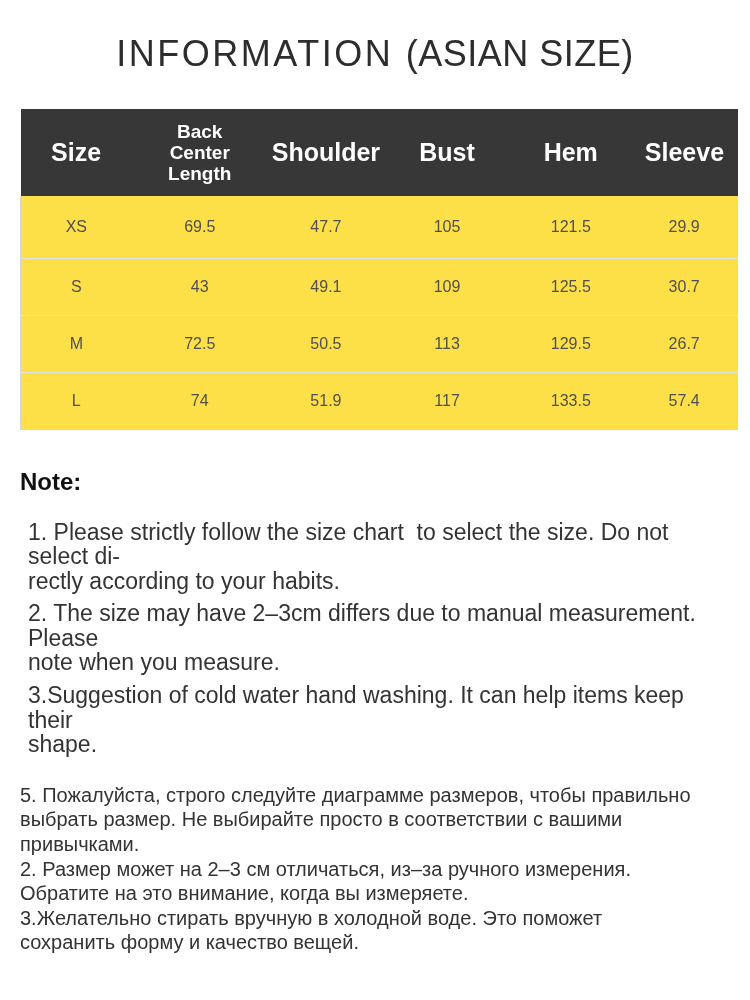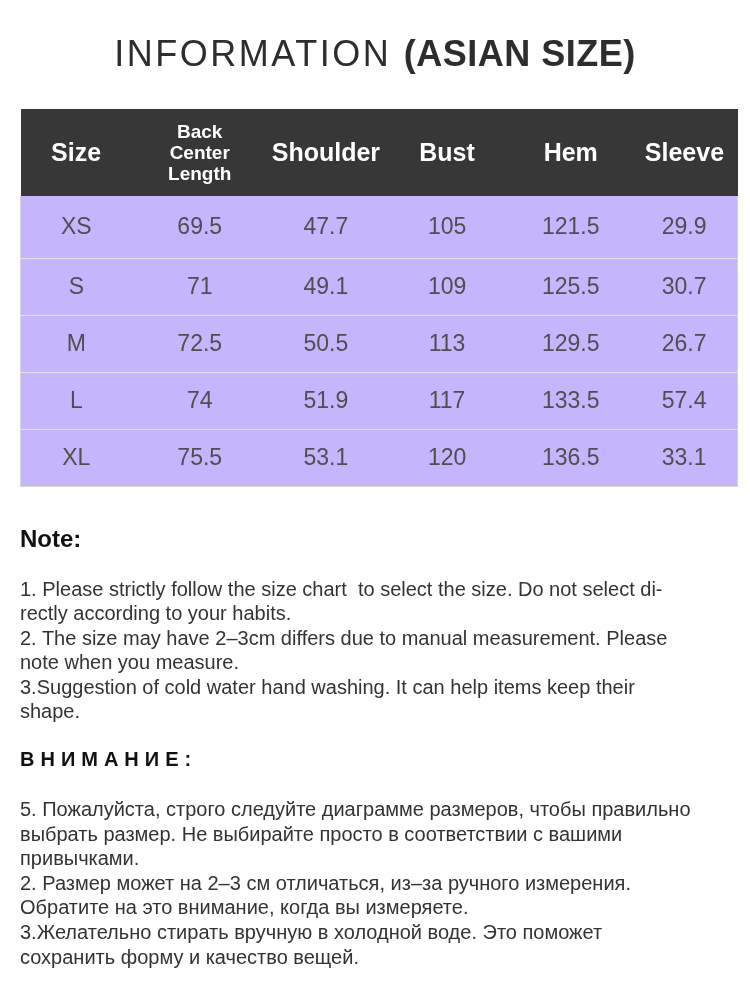--- a/index.html
+++ b/index.html
@@ -23,21 +23,21 @@
   
   .title {
     padding-top: 36px;
     text-align: center;
     font-size: 36px;
     line-height: 1;
     color: #2d2d2d;
     white-space: nowrap;
   }
   .title .light { font-weight: normal; letter-spacing: 2.5px; }
-  .title .bold  { font-weight: bold;   letter-spacing: 0.5px; }
+  .title .bold  { font-weight: normal;   letter-spacing: 0.5px; }
 
   
   .size-table {
     width: 718px;
     margin: 37px 20px 0 20px;
     border-collapse: collapse;
     table-layout: fixed;
   }
   .size-table thead th {
     background: var(--header-bg);
@@ -51,42 +51,42 @@
   }
   .size-table thead th.small {
     font-size: 19px;
     line-height: 21px;
     padding: 12px 22px;
   }
   .size-table tbody td {
     height: 57px;
     text-align: center;
     vertical-align: middle;
-    font-size: 23px;
+    font-size: 16px;
     color: var(--cell-text);
     border-bottom: 1px solid var(--divider);
-    background: #c4b5fd;
+    background: #fde047;
   }
   .size-table tbody td:first-child  { border-left: 1px solid var(--border); }
   .size-table tbody td:last-child   { border-right: 1px solid var(--border); }
   .size-table tbody tr:first-child td { height: 62px; }
   .size-table tbody tr:last-child td  { border-bottom: 1px solid var(--border); }
 
   
   .text-block { margin: 0 20px; color: var(--text); }
   .note-heading {
     margin-top: 38px;
     font-size: 24px;
     font-weight: bold;
     color: var(--heading-text);
   }
   .note-text { margin-top: 24px; }
   .note-text p {
-    margin: 0;
-    font-size: 20px;
+    margin: 8px;
+    font-size: 23px;
     line-height: 24.6px;
     white-space: pre-wrap;
   }
   .attention-heading {
     margin-top: 24px;
     font-size: 20px;
     font-weight: bold;
     letter-spacing: 6px;
     color: var(--heading-text);
   }
@@ -130,21 +130,21 @@
         <tr>
           <td>XS</td>
           <td>69.5</td>
           <td>47.7</td>
           <td>105</td>
           <td>121.5</td>
           <td>29.9</td>
         </tr>
         <tr>
           <td>S</td>
-          <td>71</td>
+          <td>43</td>
           <td>49.1</td>
           <td>109</td>
           <td>125.5</td>
           <td>30.7</td>
         </tr>
         <tr>
           <td>M</td>
           <td>72.5</td>
           <td>50.5</td>
           <td>113</td>
@@ -152,43 +152,34 @@
           <td>26.7</td>
         </tr>
         <tr>
           <td>L</td>
           <td>74</td>
           <td>51.9</td>
           <td>117</td>
           <td>133.5</td>
           <td>57.4</td>
         </tr>
-        <tr>
-          <td>XL</td>
-          <td>75.5</td>
-          <td>53.1</td>
-          <td>120</td>
-          <td>136.5</td>
-          <td>33.1</td>
-        </tr>
       </tbody>
   </table>
 
   <div class="text-block">
     <div class="note-heading">Note:</div>
     <div class="note-text">
       <p>1. Please strictly follow the size chart  to select the size. Do not select di-
 rectly according to your habits.</p>
       <p>2. The size may have 2–3cm differs due to manual measurement. Please
 note when you measure.</p>
       <p>3.Suggestion of cold water hand washing. It can help items keep their
 shape.</p>
     </div>
 
-    <div class="attention-heading">ВНИМАНИЕ:</div>
     <div class="attention-text">
       <p>5. Пожалуйста, строго следуйте диаграмме размеров, чтобы правильно
 выбрать размер. Не выбирайте просто в соответствии с вашими
 привычками.</p>
       <p>2. Размер может на 2–3 см отличаться, из–за ручного измерения.
 Обратите на это внимание, когда вы измеряете.</p>
       <p>3.Желательно стирать вручную в холодной воде. Это поможет
 сохранить форму и качество вещей.</p>
     </div>
   </div>

